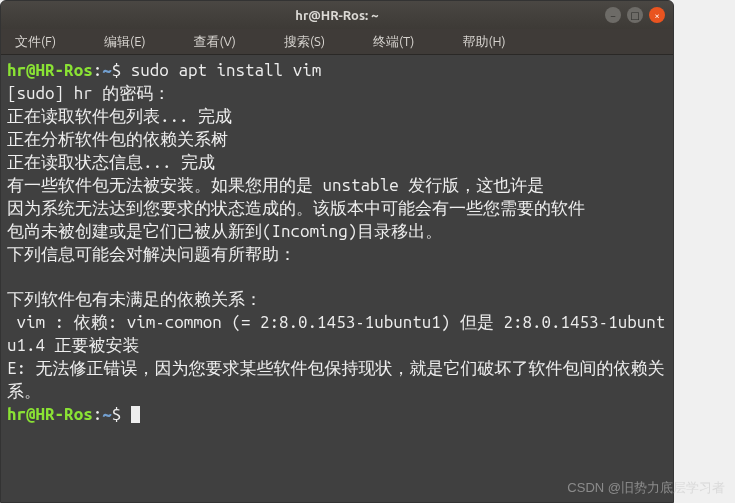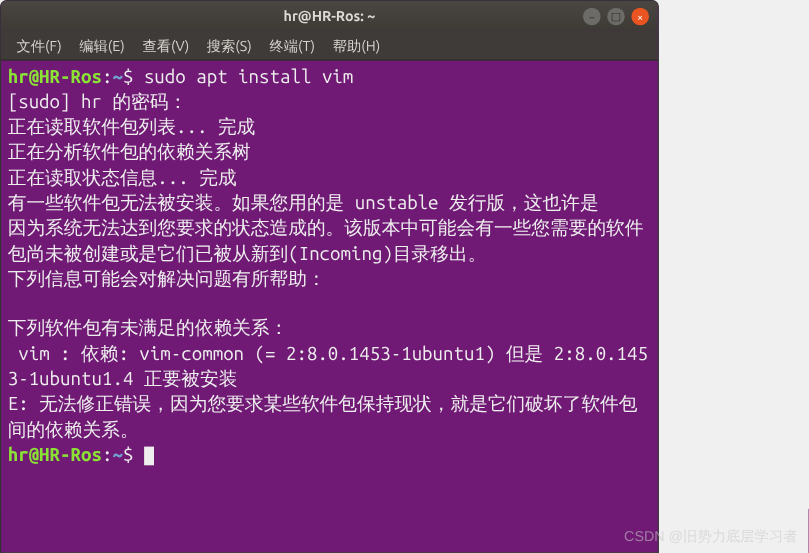--- a/index.html
+++ b/index.html
@@ -5,23 +5,23 @@
     * { margin: 0; padding: 0; box-sizing: border-box; }
     body {
       font-family: "Ubuntu", "DejaVu Sans", sans-serif;
       background: #f0f0f0;
       width: 735px;
       height: 503px;
       overflow: hidden;
       position: relative;
     }
     .window {
-      width: 599px;
+      width: 674px;
       height: 503px;
-      background: #701a75;
+      background: #404040;
       border-radius: 6px 6px 0 0;
       overflow: hidden;
       border: 1px solid #333;
     }
     .titlebar {
       height: 28px;
       background: linear-gradient(to bottom, #4a4743, #3d3a36);
       display: flex;
       align-items: center;
       padding: 0 8px;
@@ -53,20 +53,21 @@
     .wbtn-min { background: #6d6b67; color: #2a2a28; }
     .wbtn-max { background: #6d6b67; color: #2a2a28; }
     .wbtn-close { background: #e95420; color: #fff; }
     .menubar {
       height: 26px;
       background: #3f3b38;
       display: flex;
       align-items: center;
       padding: 0 6px;
       border-bottom: 1px solid #2a2826;
+      gap: 32px;
     }
     .menu-item {
       color: #d6d3cf;
       font-size: 13px;
       padding: 3px 8px;
       cursor: pointer;
     }
     .terminal {
       padding: 4px 6px;
       font-family: "Ubuntu Mono", "DejaVu Sans Mono", monospace;

